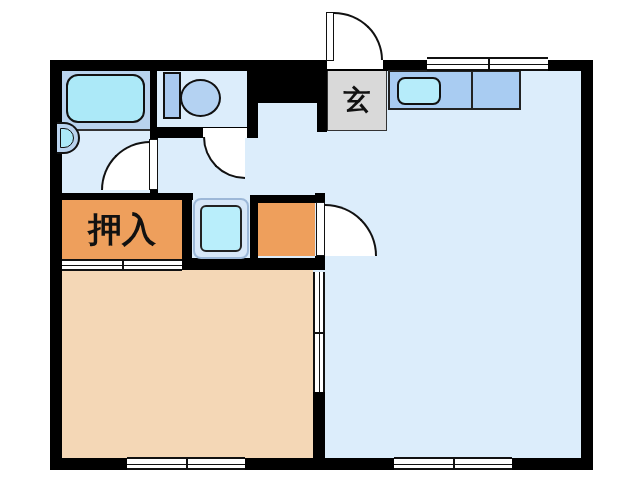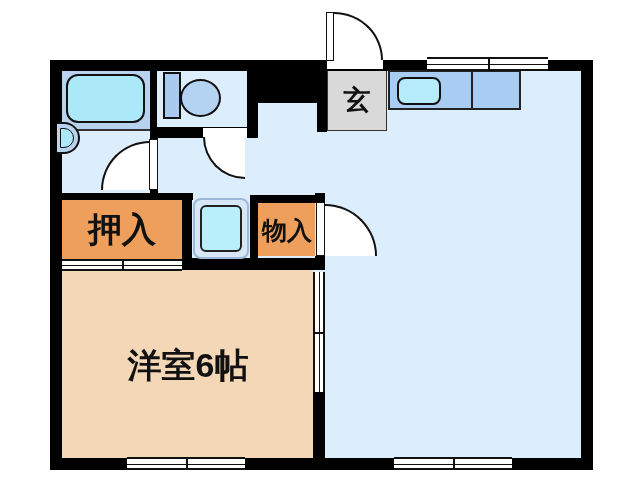--- a/index.html
+++ b/index.html
@@ -135,17 +135,15 @@
   <div class="abs d-mono-arc"></div>
   <div class="abs d-mono-leaf"></div>
 
   <div class="abs hwin win-kitchen"></div>
   <div class="abs hwin win-west"></div>
   <div class="abs hwin win-ldk"></div>
   <div class="abs hwin slide-oshi"></div>
   <div class="abs vwin slide-part"></div>
 
   <div class="abs lbl lbl-oshi">押入</div>
-  <div class="abs lbl lbl-mono">物入</div>
   <div class="abs lbl lbl-genkan">玄</div>
-  <div class="abs lbl lbl-west">洋室6帖</div>
 
 </div>
 
 </body></html>

